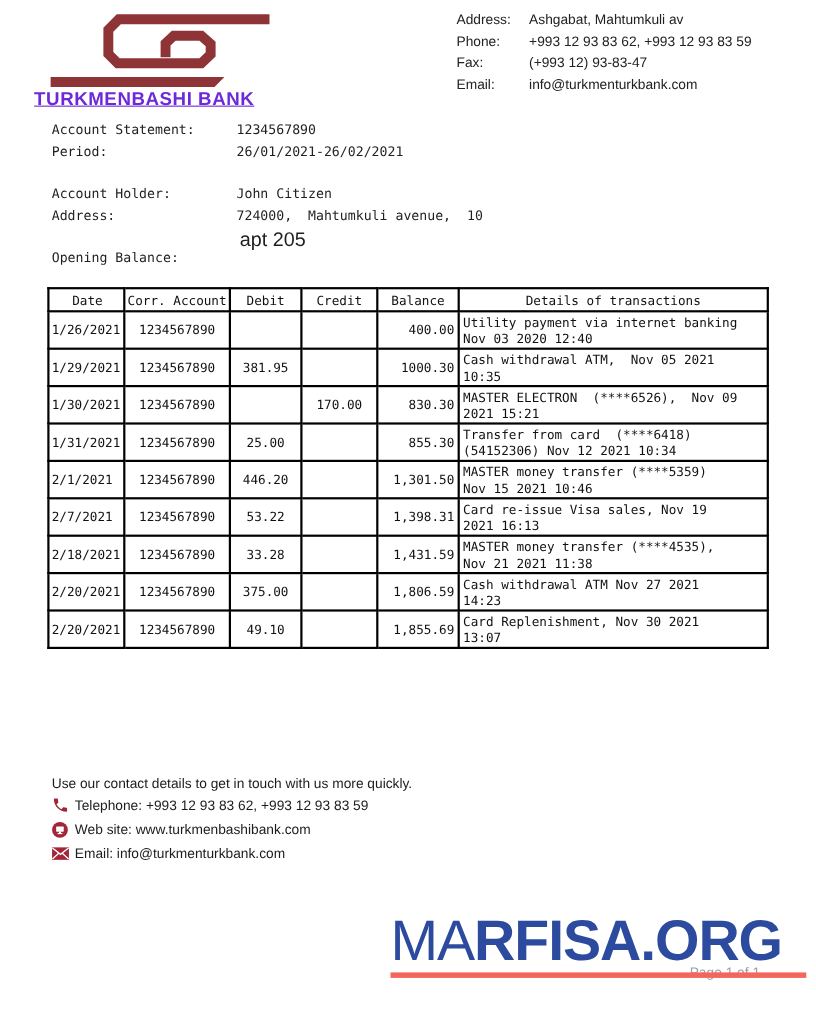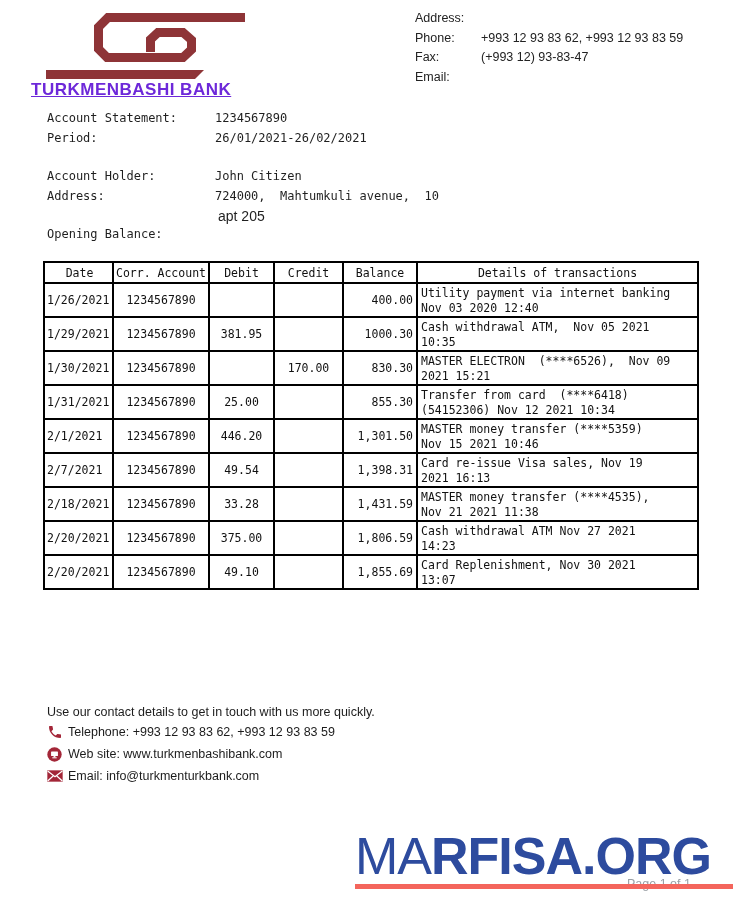--- a/index.html
+++ b/index.html
@@ -25,21 +25,21 @@
   .contacts { position: absolute; left: 415px; top: 9px; font-size: 12.5px; color: #222; }
   .contact-row { display: flex; height: 19.5px; line-height: 19.5px; }
   .contact-label { width: 66px; }
   .contact-value { white-space: pre; }
   
   .meta { position: absolute; left: 47px; top: 0; font-family: "DejaVu Sans Mono", monospace; font-size: 12px; color: #1f1f1f; }
   .meta-row { position: absolute; left: 0; white-space: pre; }
   .meta-label { display: inline-block; width: 168px; }
   .m1 { top: 111px; } .m2 { top: 131px; }
   .m3 { top: 169px; } .m4 { top: 189px; }
-  .m4b { top: 208px; left: 171px; font-family: "Liberation Sans", sans-serif; font-size: 14px; }
+  .m4b { top: 208px; left: 171px; font-family: "Liberation Sans", sans-serif; font-size: 18px; }
   .m5 { top: 227px; }
   
   table.stmt {
     position: absolute; left: 43px; top: 261px;
     border-collapse: collapse; table-layout: fixed;
     width: 654px;
     font-family: "DejaVu Sans Mono", monospace;
     font-size: 11.5px; color: #111;
   }
   table.stmt th, table.stmt td { border: 2px solid #000; overflow: hidden; }
@@ -84,31 +84,33 @@
     <svg width="205" height="72" viewBox="0 0 205 72">
       <path d="M201,9.5 L64,9.5 L54.5,19 L54.5,41 L63,49.5 L139,49.5 L147.5,41.5 L147.5,32 L139,24.5 L114,24.5 L106.5,31.5 L106.5,44" fill="none" stroke="#8e3437" stroke-width="9" stroke-linejoin="miter"></path>
       <polygon points="2,62 160,62 151,71 2,71" fill="#8e3437"></polygon>
     </svg>
   </div>
   <div class="bank-name">TURKMENBASHI BANK</div>
 
   <div class="contacts">
     <div class="contact-row">
       <span class="contact-label">Address:</span>
+      <span class="contact-value">Ashgabat, Mahtumkuli av</span>
     </div>
     <div class="contact-row">
       <span class="contact-label">Phone:</span>
       <span class="contact-value">+993 12 93 83 62, +993 12 93 83 59</span>
     </div>
     <div class="contact-row">
       <span class="contact-label">Fax:</span>
       <span class="contact-value">(+993 12) 93-83-47</span>
     </div>
     <div class="contact-row">
       <span class="contact-label">Email:</span>
+      <span class="contact-value">info@turkmenturkbank.com</span>
     </div>
   </div>
 
   <div class="meta">
     <div class="meta-row m1"><span class="meta-label">Account Statement:</span><span>1234567890</span></div>
     <div class="meta-row m2"><span class="meta-label">Period:</span><span>26/01/2021-26/02/2021</span></div>
     <div class="meta-row m3"><span class="meta-label">Account Holder:</span><span>John Citizen</span></div>
     <div class="meta-row m4"><span class="meta-label">Address:</span><span>724000,  Mahtumkuli avenue,  10</span></div>
     <div class="meta-row m4b"><span>apt 205</span></div>
     <div class="meta-row m5"><span class="meta-label">Opening Balance:</span></div>
@@ -185,21 +187,21 @@
           <td class="c-credit"></td>
           <td class="c-bal">1,301.50</td>
           <td class="c-det">
             <div class="dl">MASTER money transfer (****5359)</div>
             <div class="dl">Nov 15 2021 10:46</div>
           </td>
         </tr>
       <tr>
           <td class="c-date">2/7/2021</td>
           <td class="c-acct">1234567890</td>
-          <td class="c-debit">49.54</td>
+          <td class="c-debit">53.22</td>
           <td class="c-credit"></td>
           <td class="c-bal">1,398.31</td>
           <td class="c-det">
             <div class="dl">Card re-issue Visa sales, Nov 19</div>
             <div class="dl">2021 16:13</div>
           </td>
         </tr>
       <tr>
           <td class="c-date">2/18/2021</td>
           <td class="c-acct">1234567890</td>

